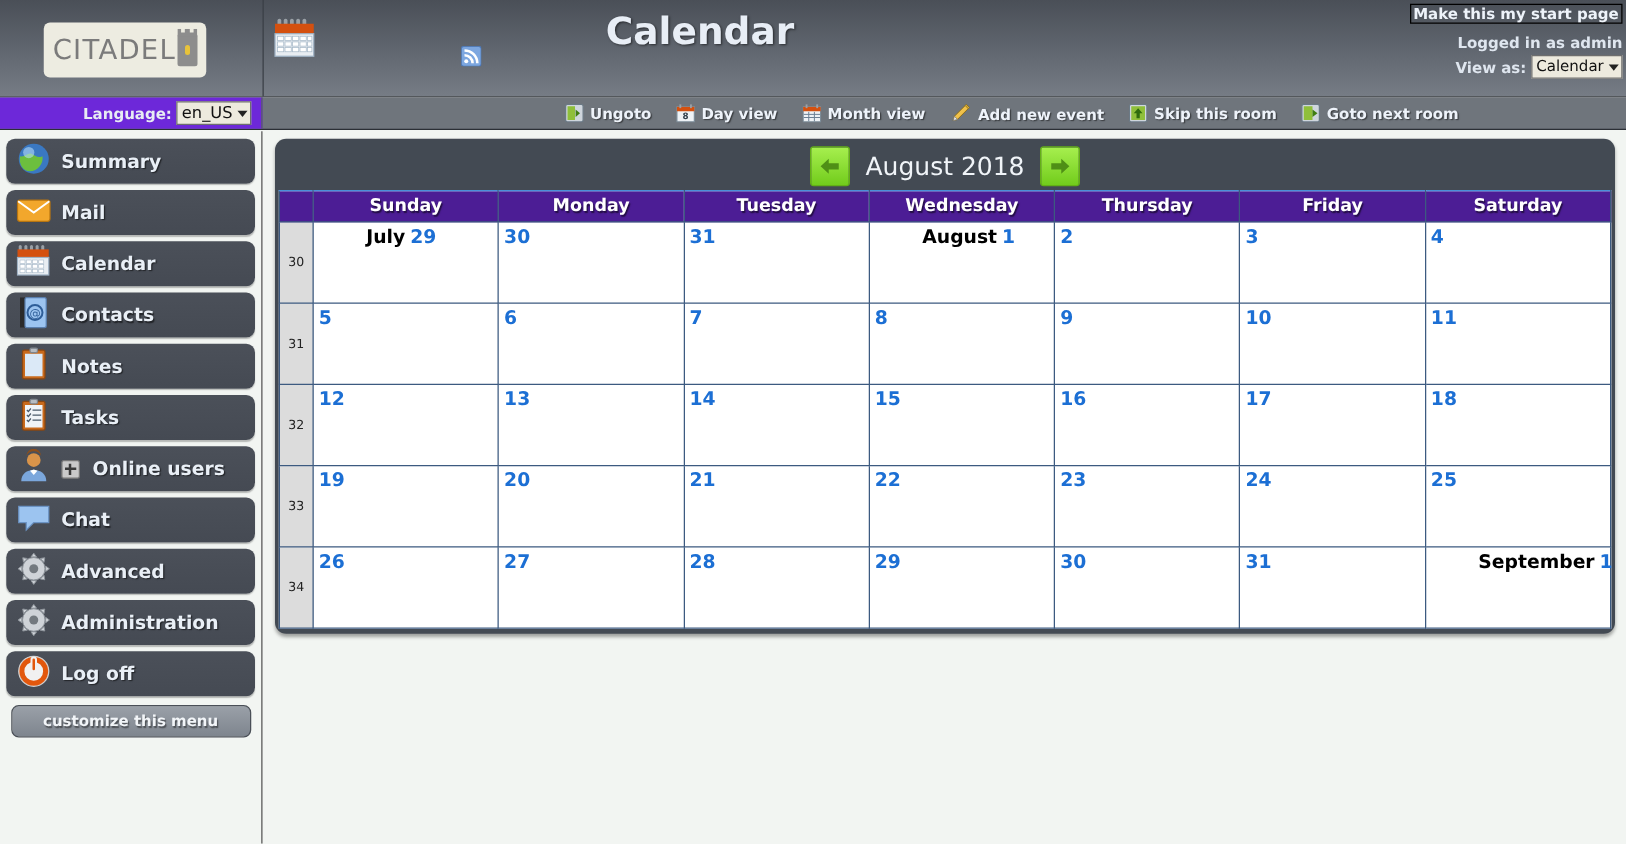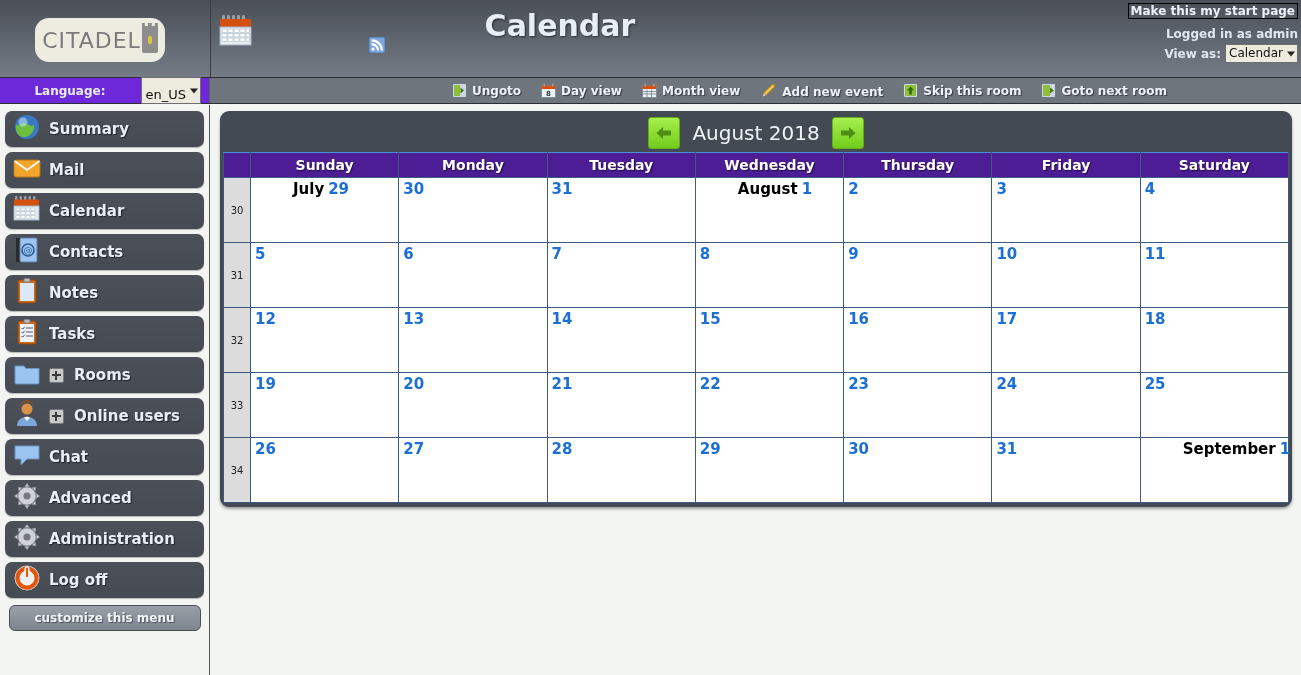--- a/index.html
+++ b/index.html
@@ -20,21 +20,21 @@
   }
   .banner-logo-cell {
     position: absolute; left: 0; top: 0; width: 210px; height: 77px;
     background: linear-gradient(to bottom, #4a4f57 0%, #5d636c 45%, #767c85 100%);
     border-right: 1px solid #3a3f46;
   }
   .logo {
     position: absolute; left: 35px; top: 18px;
     width: 130px; height: 44px;
     background: #edece1;
-    border-radius: 14px;
+    border-radius: 5px;
     display: flex; align-items: center; justify-content: center;
   }
   .logo-text {
     font-family: "DejaVu Sans", sans-serif;
     font-size: 22px; letter-spacing: 1px; color: #7b7b7b;
     font-weight: 400;
   }
   .logo-tower {
     display: inline-block; position: relative;
     width: 16px; height: 26px; margin-left: 1px;
@@ -94,22 +94,22 @@
   .lang-cell {
     position: absolute; left: 0; top: 0; width: 210px; height: 25px;
     background: #6d28d9;
     border-right: 1px solid #585e66;
     display: flex; align-items: center; justify-content: flex-end; gap: 4px;
     padding-right: 8px; box-sizing: border-box;
   }
   .lang-label { color: #e7ecf3; font-size: 12px; font-weight: bold; }
   .lang-select {
     font-size: 13px; background: #edeade; border: 1px solid #6e6e6e;
-    color: #111; padding: 8px 14px 0 3px; height: 17px; line-height: 17px;
-    position: relative; font-family: "DejaVu Sans", sans-serif; margin-left: 32px;
+    color: #111; padding: 0 14px 0 3px; height: 17px; line-height: 17px;
+    position: relative; font-family: "DejaVu Sans", sans-serif;
   }
 
   .toolbar {
     position: absolute; left: 452px; top: 0; height: 25px;
     display: flex; align-items: center; gap: 20px;
     color: #eef3fa; font-size: 12px; font-weight: bold;
   }
   .tb-item { display: flex; align-items: flex-end; gap: 5px; cursor: pointer; }
   .tb-label { text-shadow: 1px 1px 1px rgba(0,0,0,.5); }
 
@@ -427,29 +427,20 @@
             <path d="M8.5 14 l1.2 1.2 l2-2.4"></path>
               <line x1="13" y1="14" x2="20" y2="14"></line>
             <path d="M8.5 18 l1.2 1.2 l2-2.4"></path>
               <line x1="13" y1="18" x2="20" y2="18"></line>
           </g>
         </svg>
       </span>
       <span class="nav-label">Tasks</span>
     </div>
 
-    <div class="nav-item">
-      <span>
-        <svg width="28" height="28" viewBox="0 0 28 28">
-          <path d="M2 7 h9 l2 2.5 h13 v14 a1.5 1.5 0 0 1 -1.5 1.5 h-21 a1.5 1.5 0 0 1 -1.5 -1.5 z" fill="#9cc4f0" stroke="#6b93c4"></path>
-        </svg>
-      </span>
-      <span class="plus-box"></span>
-      <span class="nav-label">Rooms</span>
-    </div>
 
     <div class="nav-item">
       <span>
         <svg width="28" height="28" viewBox="0 0 28 28">
           <circle cx="14" cy="9" r="5.5" fill="#d9944a"></circle>
           <path d="M8 6 a6 6 0 0 1 12 0 a6.5 6.5 0 0 0 -12 0z" fill="#8a4f1e"></path>
           <path d="M4 26 c0-6 4.5-9 10-9 s10 3 10 9z" fill="#7ba7dc"></path>
           <path d="M11 17.5 L14 21 L17 17.5 L14 16.5z" fill="#fff"></path>
         </svg>
       </span>

